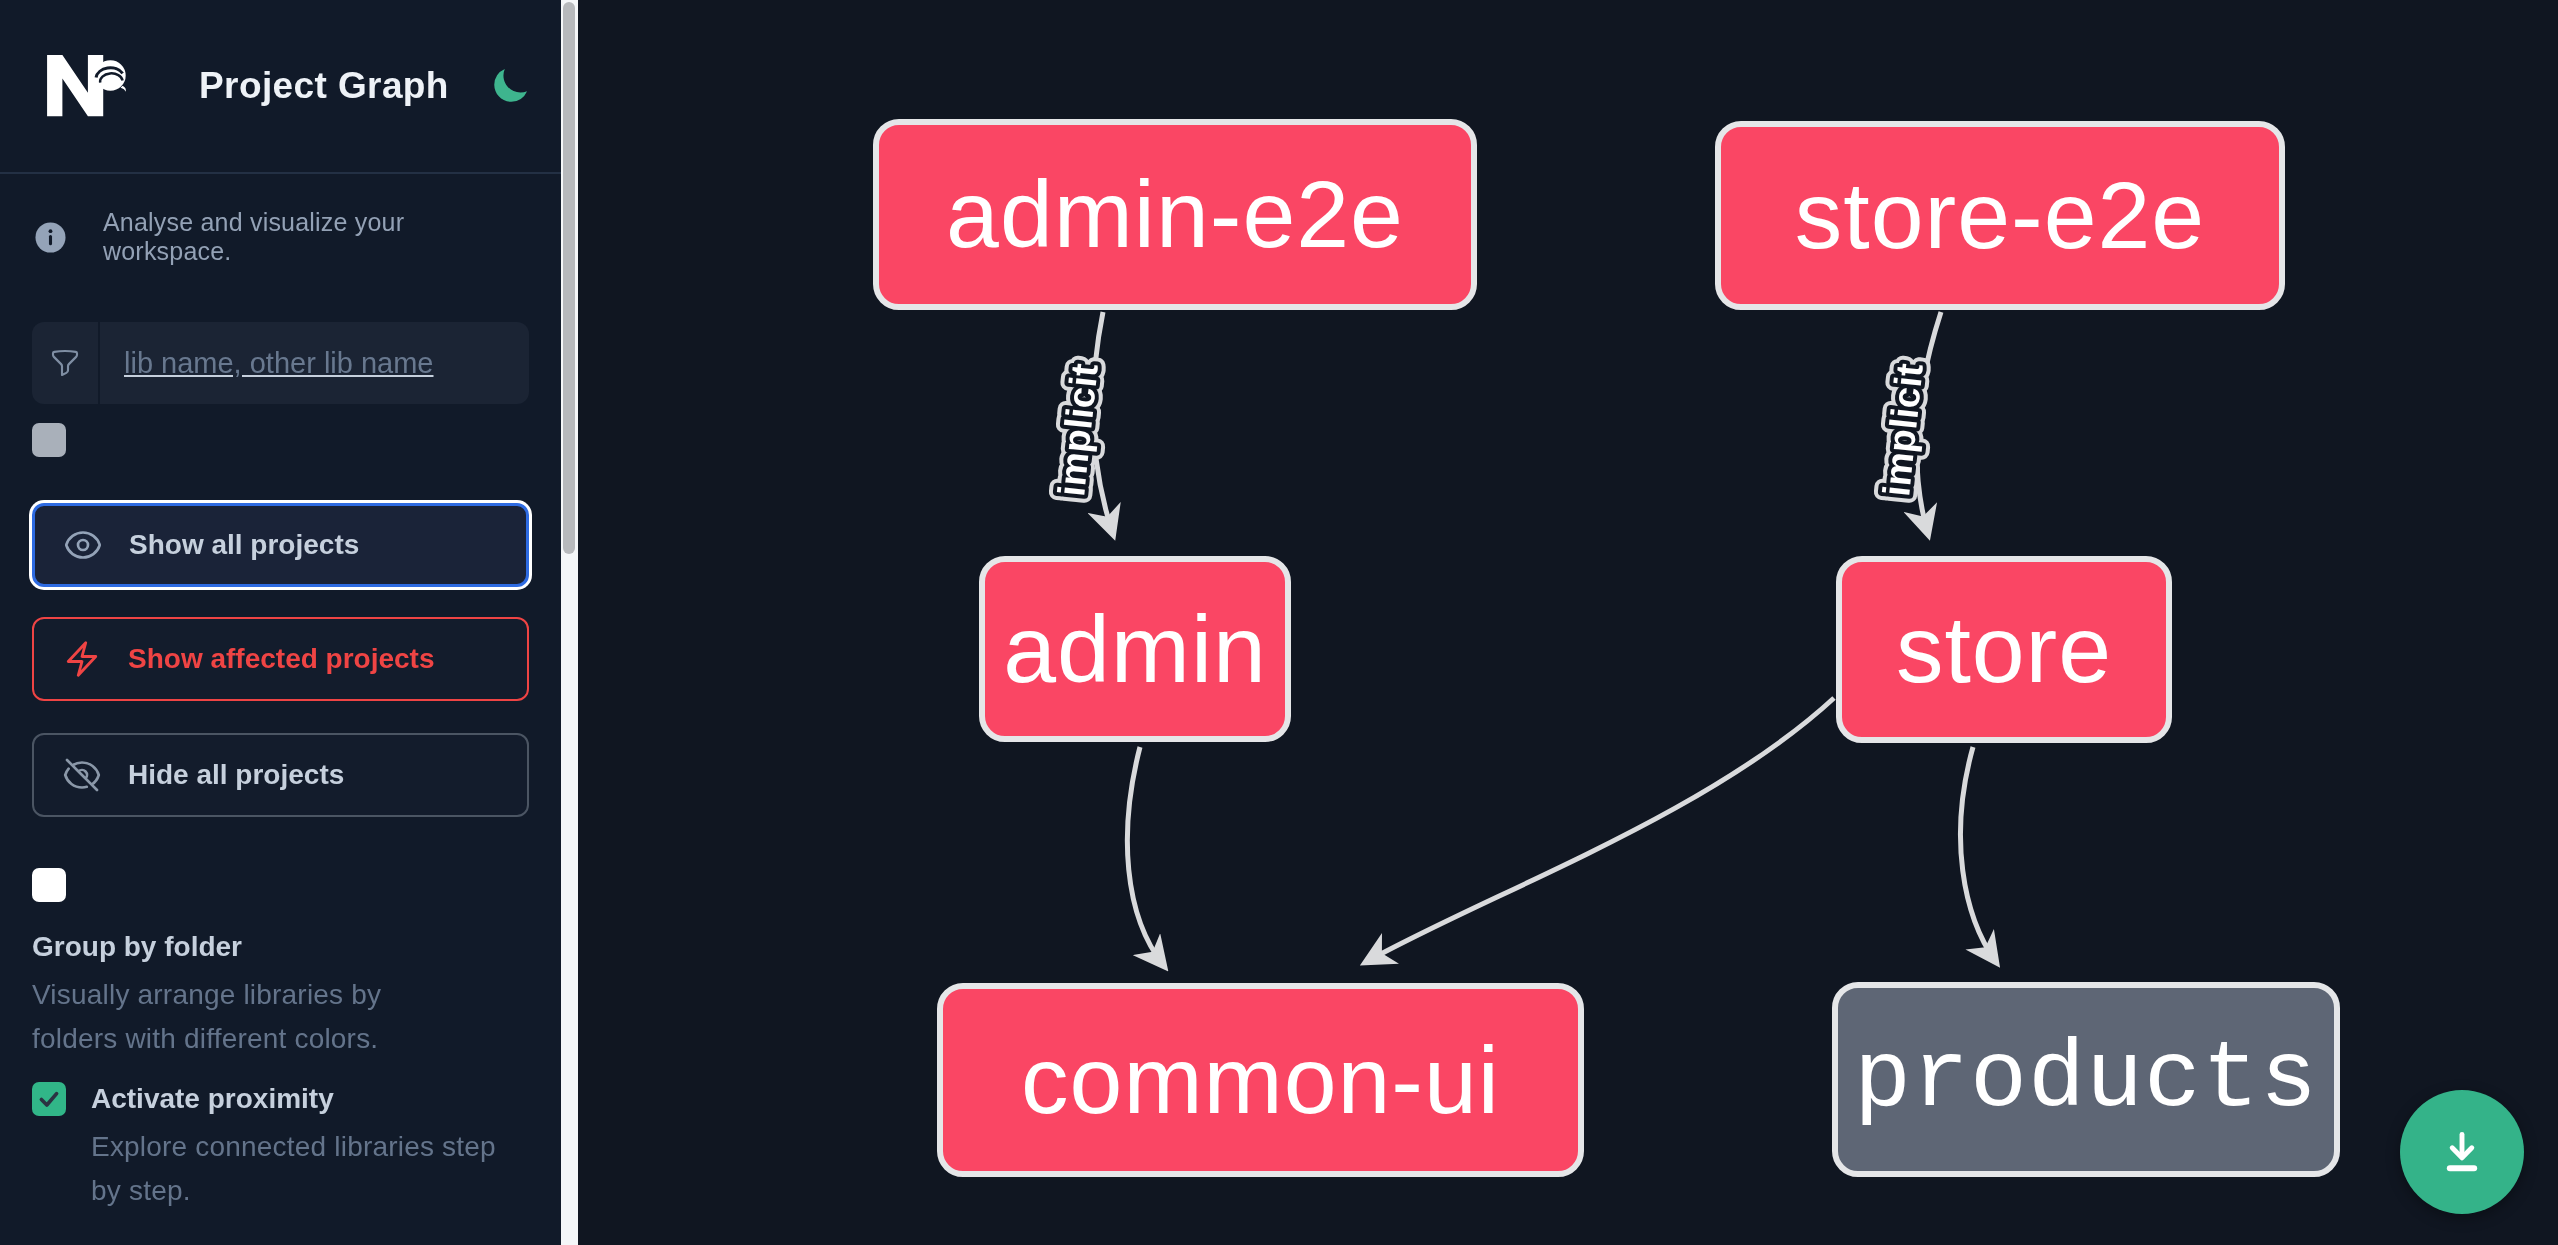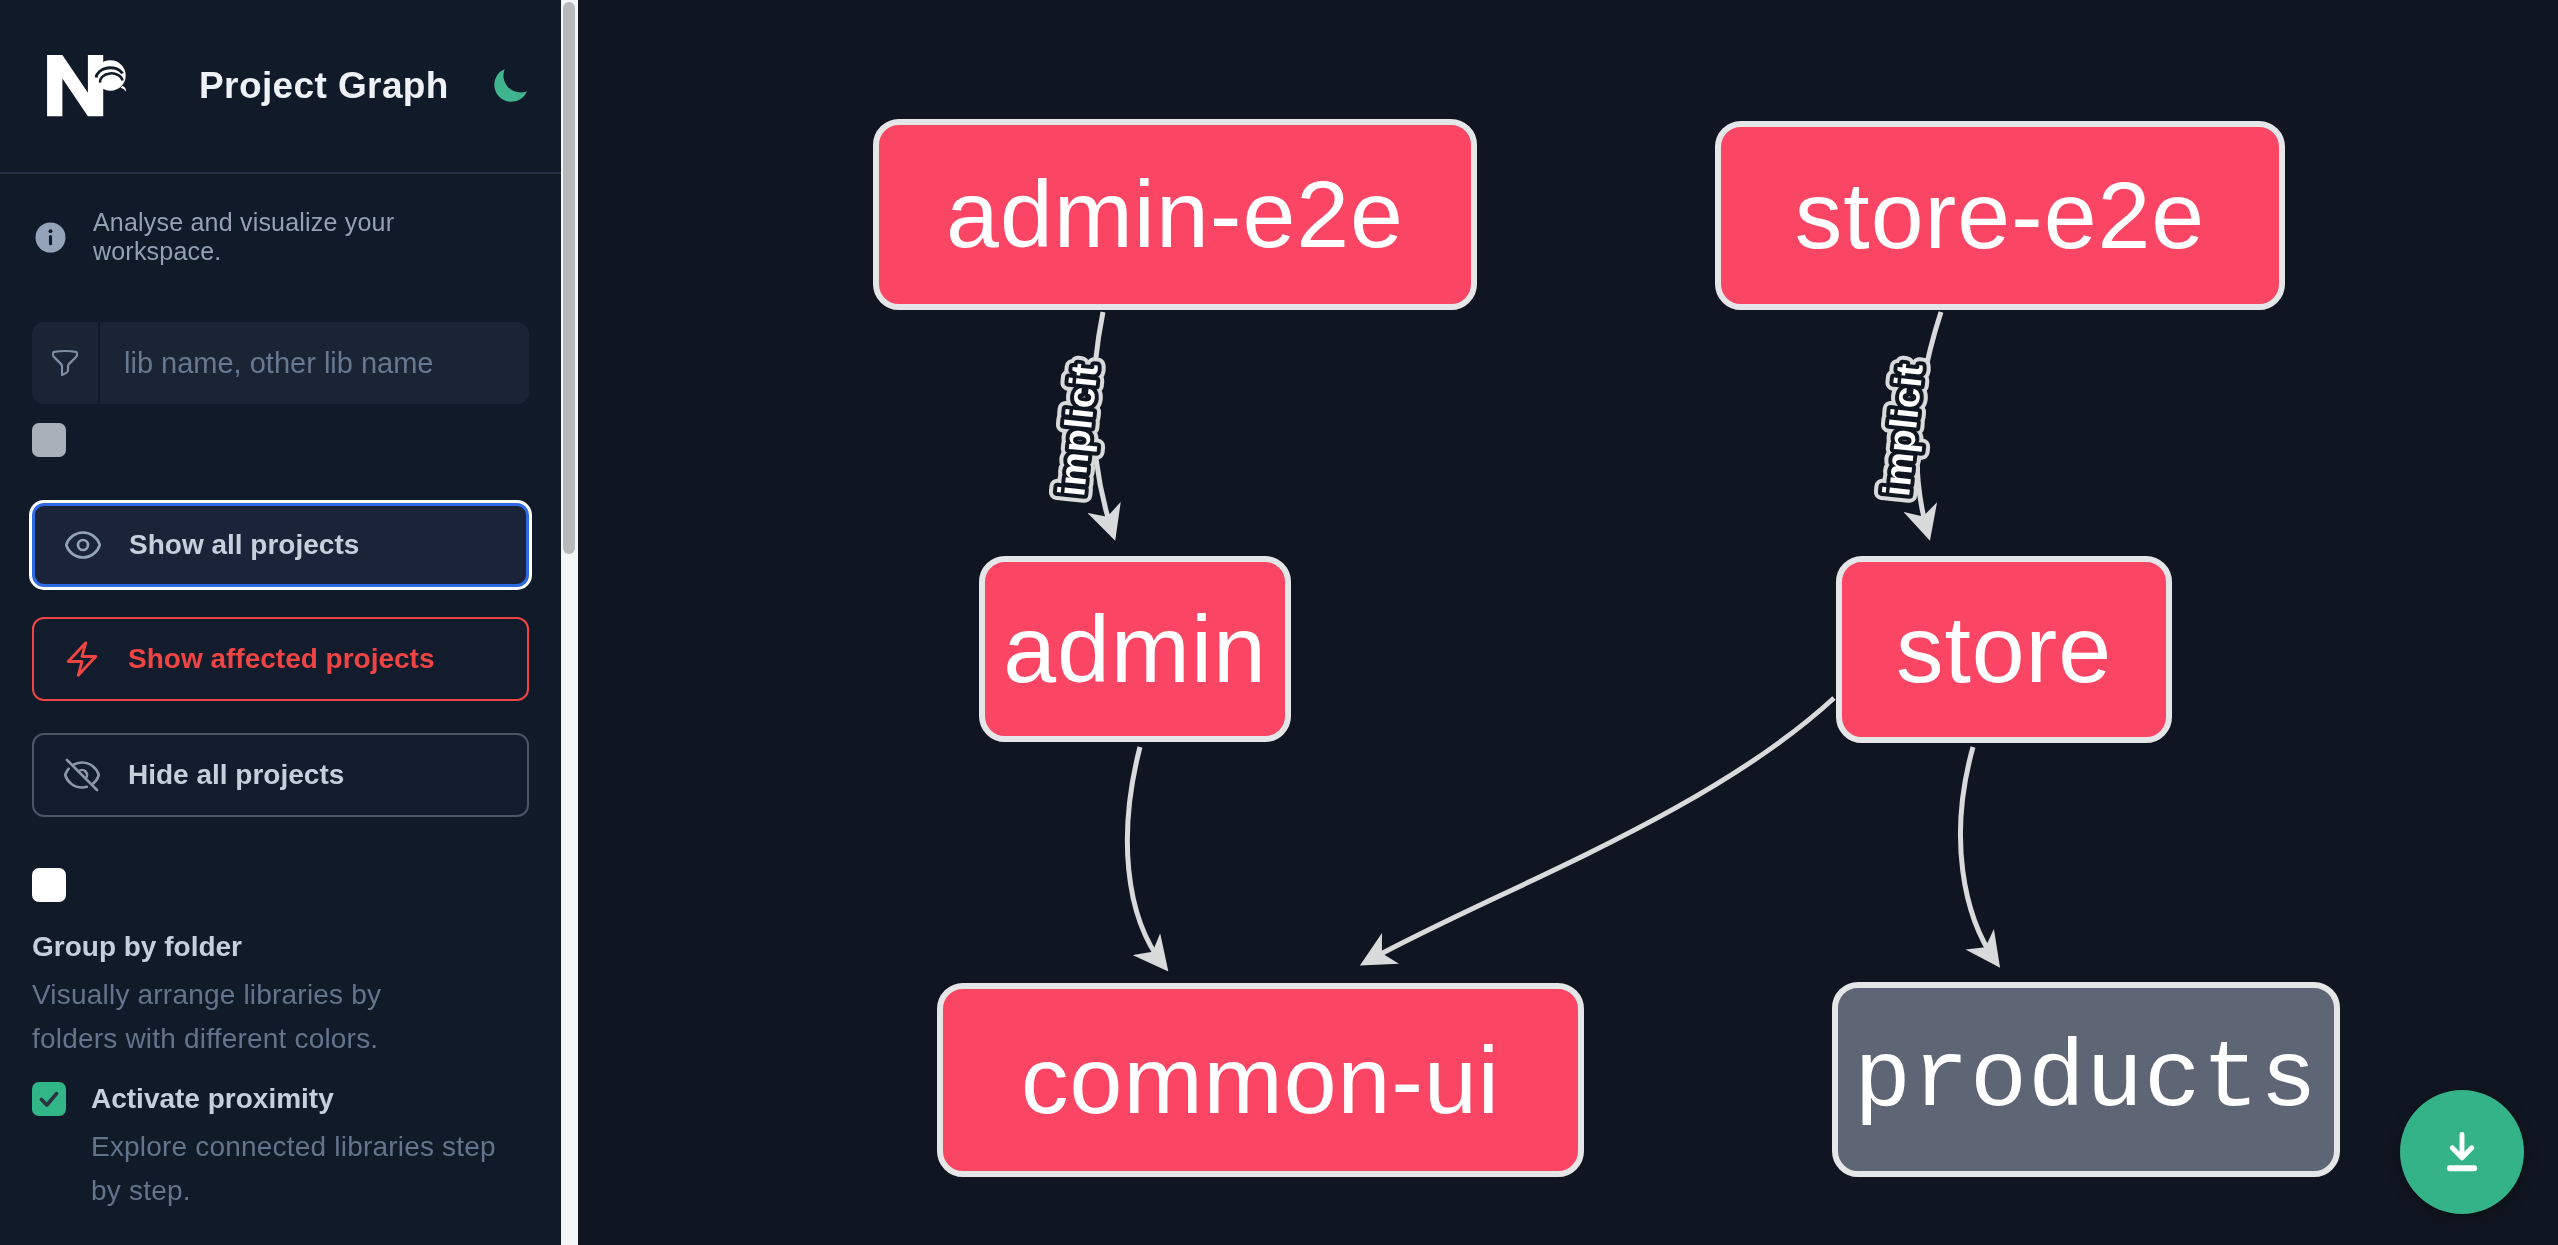--- a/index.html
+++ b/index.html
@@ -22,27 +22,27 @@
   }
   .logo { width:98px; height:66px; flex:none; }
   .app-title {
     margin-left:58px; font-size:37px; font-weight:700; color:#eef2f7;
     letter-spacing:0.4px; white-space:nowrap;
   }
   .moon { margin-left:auto; width:42px; height:42px; cursor:pointer; }
 
   .sb-body { padding:0 32px; }
 
-  .tagline-row { margin-top:34px; display:flex; align-items:center; gap:24px; }
+  .tagline-row { margin-top:34px; display:flex; align-items:center; gap:34px; }
   .info-ic { width:37px; height:37px; flex:none; }
   .tagline { font-size:25px; color:#93a1b5; letter-spacing:0.2px; }
 
   .searchbox {
     margin-top:56px; height:82px; background:#1b2434; border-radius:12px;
-    display:flex; align-items:stretch; overflow:hidden;
+    display:flex; align-items:stretch; overflow:hidden;text-decoration:underline;
   }
   .search-ic-cell {
     width:68px; flex:none; display:flex; align-items:center; justify-content:center;
     border-right:2px solid #111a29;
   }
   .funnel { width:32px; height:32px; }
   .searchbox input {
     flex:1; background:transparent; border:none; outline:none;
     font-family:"Liberation Sans", sans-serif;
     font-size:29px; color:#c9d4e2; padding:0 20px 0 24px;

